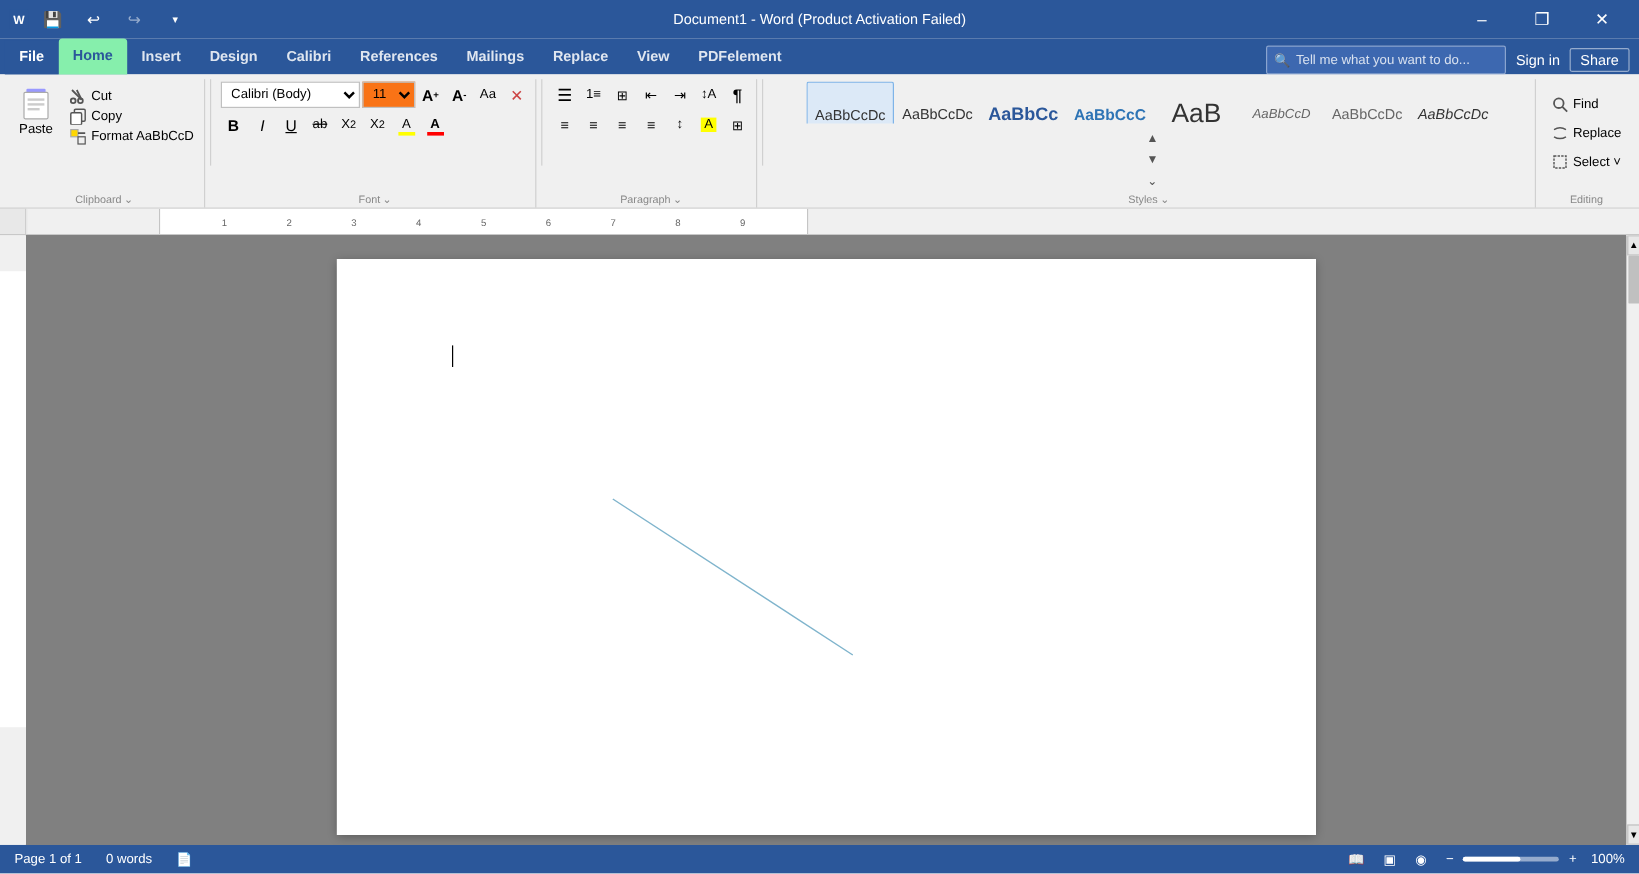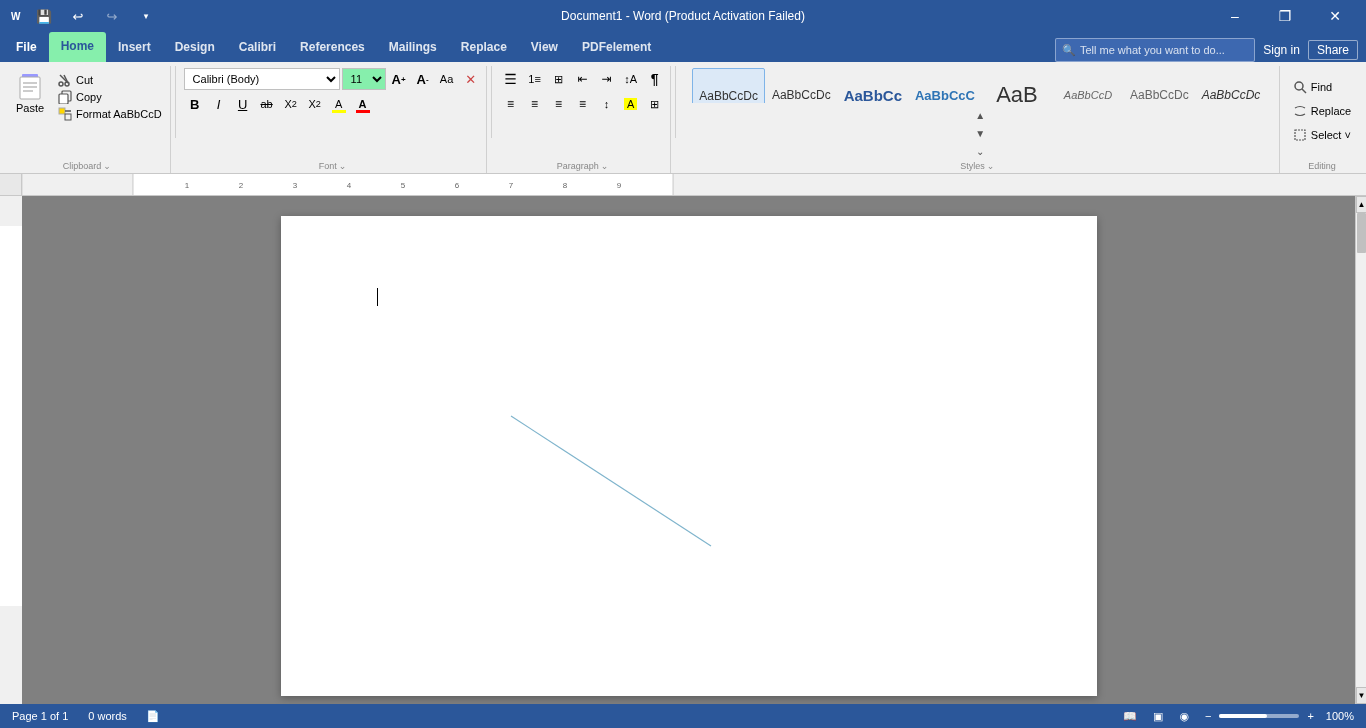--- a/index.html
+++ b/index.html
@@ -108,28 +108,28 @@
 
     
     #font-group .ribbon-group-content { flex-direction: column; gap: 2px; }
     .font-row { display: flex; align-items: center; gap: 2px; }
     .font-select {
       height: 22px;
       font-size: 11px;
       border: 1px solid #c0c0c0;
       background: white;
       padding: 0 4px;
-      width: 156px;
+      width: 116px;
       cursor: pointer;
     }
     .font-size-select {
       height: 22px;
       font-size: 11px;
       border: 1px solid #c0c0c0;
-      background: #86efac;
+      background: #f97316;
       padding: 0 4px;
       width: 44px;
       cursor: pointer;
     }
     .font-btn {
       width: 22px;
       height: 22px;
       display: flex;
       align-items: center;
       justify-content: center;

